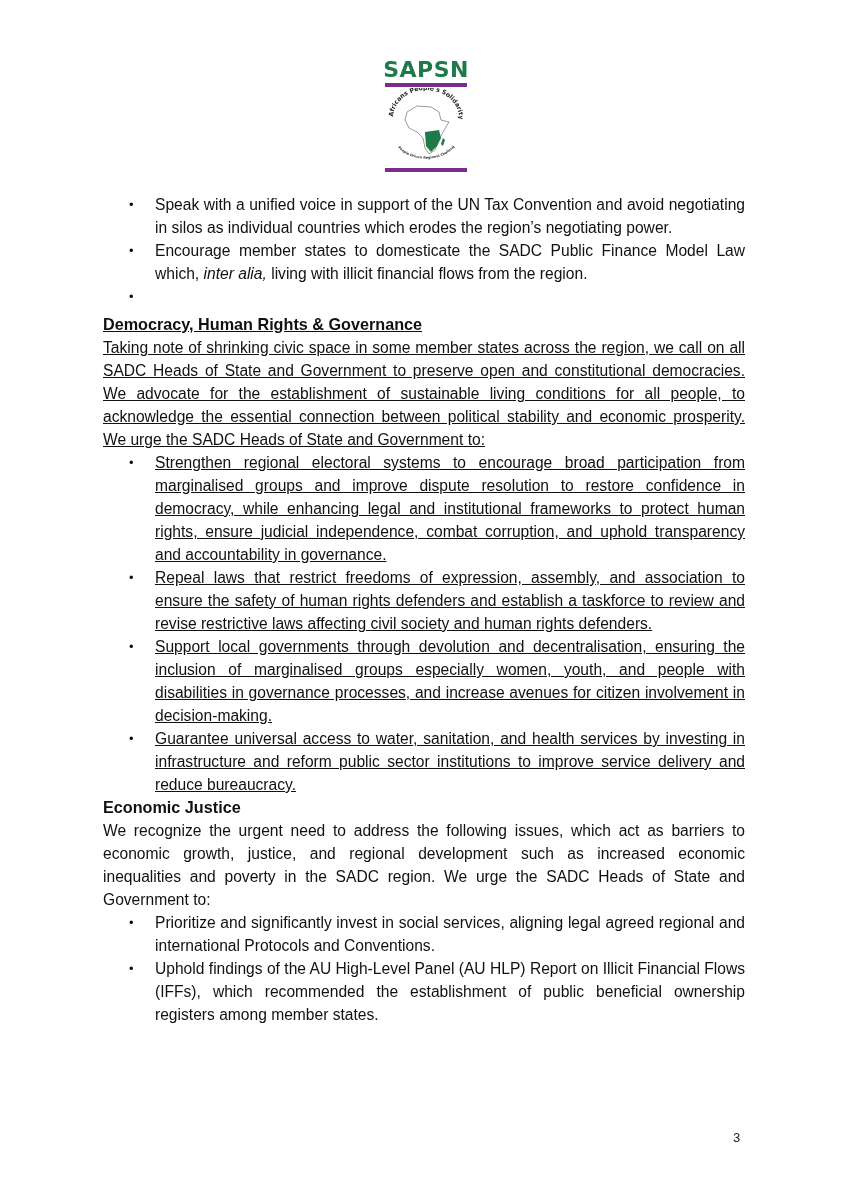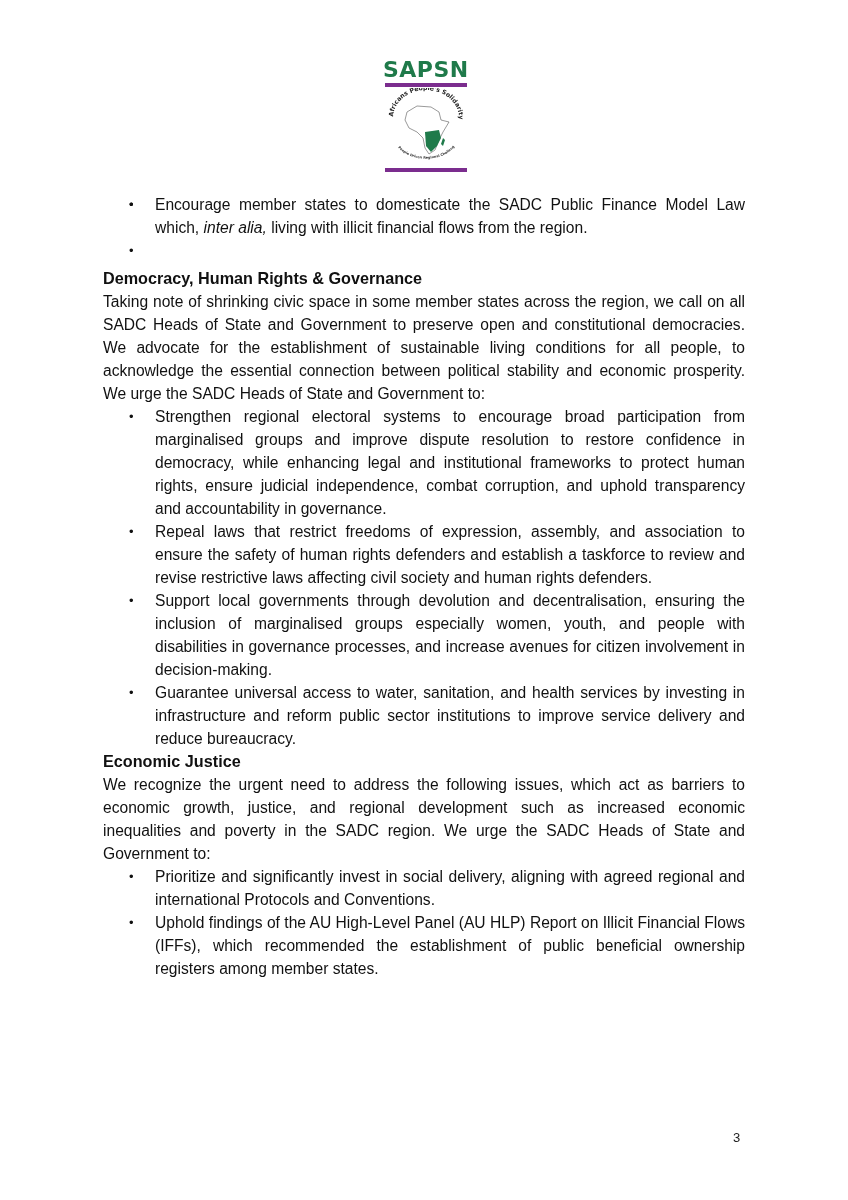--- a/index.html
+++ b/index.html
@@ -1,19 +1,19 @@
 <!DOCTYPE html>
 <html><head>
 <meta charset="utf-8">
 <style>
   html, body { margin:0; padding:0; background:#ffffff; }
   body { width:848px; height:1200px; position:relative; overflow:hidden;
          font-family:"Liberation Sans", sans-serif; color:#111; }
   .logo { position:absolute; left:383px; top:58px; width:86px; height:118px; }
-  .logo-title { position:absolute; left:0; top:0; width:86px; text-align:left;
+  .logo-title { position:absolute; left:0; top:0; width:86px; text-align:right;
                 font-family:"DejaVu Sans", sans-serif; font-weight:bold; font-size:22px;
                 letter-spacing:0.5px; line-height:24px; }
   .logo-bar { position:absolute; left:2px; width:82px; height:4px; }
   .logo-bar.top { top:25px; }
   .logo-bar.bottom { top:110px; }
   .logo-svg { position:absolute; left:0; top:30px; width:86px; height:80px; }
 
   .content { position:absolute; left:103px; top:193px; width:642px;
              font-size:15.6px; line-height:23px; }
   ul { list-style:none; margin:0; padding:0; }
@@ -46,31 +46,32 @@
       <textPath href="#arcBot" startOffset="50%" text-anchor="middle">People Centred &amp; People Driven Regional Challenge to Globalisation</textPath>
     </text>
   </svg>
   <div class="logo-bar bottom" style="background:#7b2d8e;"></div>
 </div>
 
 <div class="content">
   <ul>
     <li>
       <span class="bullet">•</span>
+      <span>Speak with a unified voice in support of the UN Tax Convention and avoid negotiating in silos as individual countries which erodes the region’s negotiating power.</span>
     </li>
     <li>
       <span class="bullet">•</span>
       <span>Encourage member states to domesticate the SADC Public Finance Model Law which, </span><em>inter alia,</em><span> living with illicit financial flows from the region.</span>
     </li>
     <li>
       <span class="bullet">•</span>
     </li>
   </ul>
 
-  <div class="section" style="margin-top:28px;">
+  <div class="section" style="margin-top:28px;text-decoration:underline;">
     <h2>Democracy, Human Rights &amp; Governance</h2>
     <p class="para">Taking note of shrinking civic space in some member states across the region, we call on all SADC Heads of State and Government to preserve open and constitutional democracies. We advocate for the establishment of sustainable living conditions for all people, to acknowledge the essential connection between political stability and economic prosperity. We urge the SADC Heads of State and Government to:</p>
     <ul>
       <li>
         <span class="bullet">•</span>
         <span>Strengthen regional electoral systems to encourage broad participation from marginalised groups and improve dispute resolution to restore confidence in democracy, while enhancing legal and institutional frameworks to protect human rights, ensure judicial independence, combat corruption, and uphold transparency and accountability in governance.</span>
       </li>
       <li>
         <span class="bullet">•</span>
         <span>Repeal laws that restrict freedoms of expression, assembly, and association to ensure the safety of human rights defenders and establish a taskforce to review and revise restrictive laws affecting civil society and human rights defenders.</span>
@@ -85,21 +86,21 @@
       </li>
     </ul>
   </div>
 
   <div class="section">
     <h2>Economic Justice</h2>
     <p class="para">We recognize the urgent need to address the following issues, which act as barriers to economic growth, justice, and regional development such as increased economic inequalities and poverty in the SADC region. We urge the SADC Heads of State and Government to:</p>
     <ul>
       <li>
         <span class="bullet">•</span>
-        <span>Prioritize and significantly invest in social delivery, aligning with agreed regional and international Protocols and Conventions.</span>
+        <span>Prioritize and significantly invest in social services, aligning legal agreed regional and international Protocols and Conventions.</span>
       </li>
       <li>
         <span class="bullet">•</span>
         <span>Uphold findings of the AU High-Level Panel (AU HLP) Report on Illicit Financial Flows (IFFs), which recommended the establishment of public beneficial ownership registers among member states.</span>
       </li>
     </ul>
   </div>
 </div>
 
 <div class="page-number">3</div>

